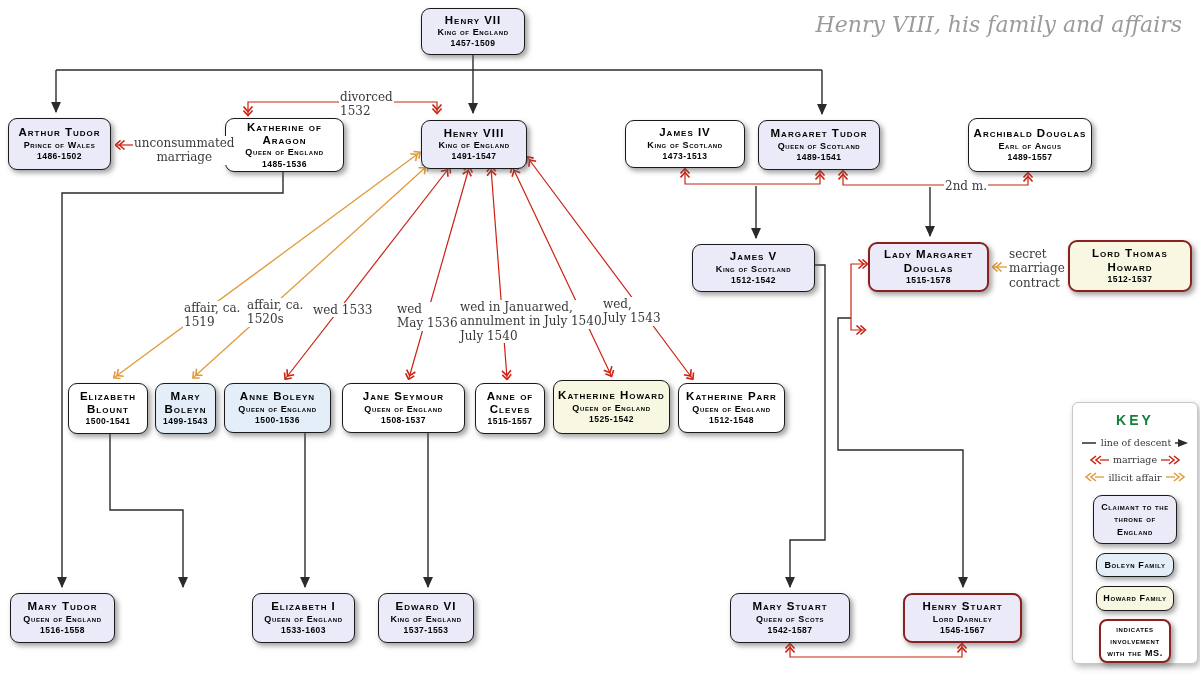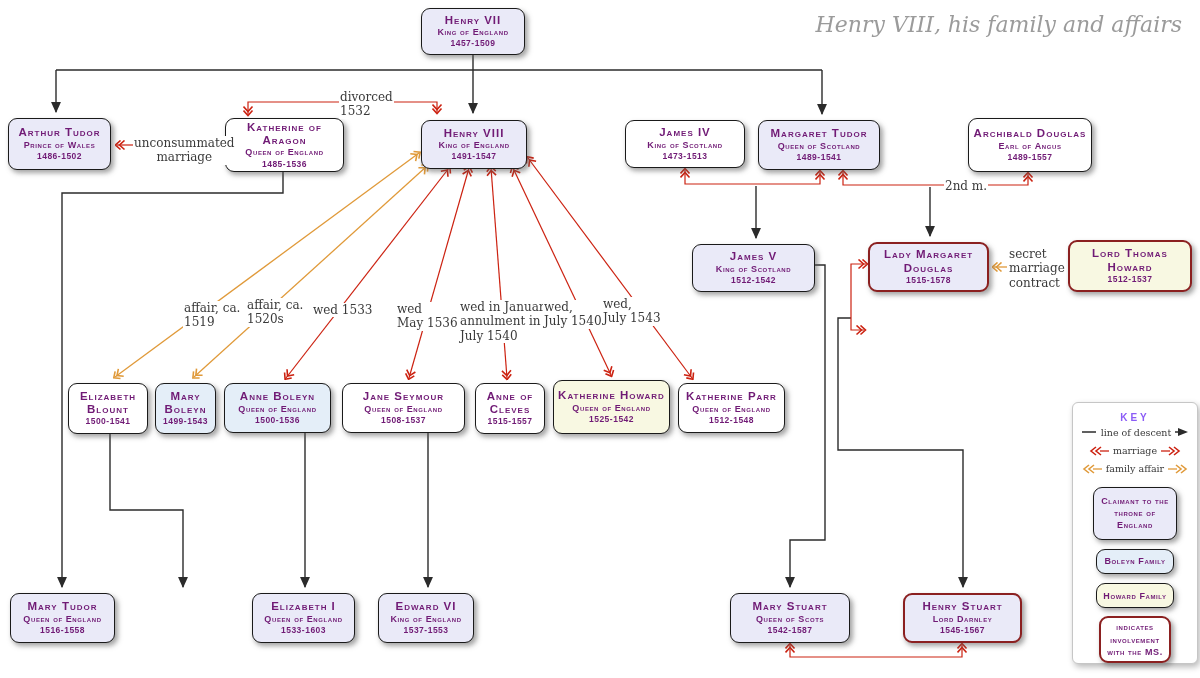--- a/index.html
+++ b/index.html
@@ -4,48 +4,48 @@
 <style>
   html,body{margin:0;padding:0;background:#fff;}
   #stage{position:relative;width:1200px;height:678px;background:#ffffff;overflow:hidden;
          font-family:"Liberation Sans",sans-serif;}
   #wires{position:absolute;left:0;top:0;z-index:2;pointer-events:none;}
   
   .node{position:absolute;z-index:3;box-sizing:border-box;
         border:1.8px solid #1a1a1a;border-radius:9px;background:#fff;
         box-shadow:2.5px 3px 5px rgba(90,90,90,.55);
         display:flex;flex-direction:column;justify-content:center;align-items:center;
-        text-align:center;font-variant:small-caps;color:#701a75;padding:2px 4px;}
+        text-align:center;font-variant:small-caps;color:#000000;padding:2px 4px;}
   .node .nm{font-size:11.5px;font-weight:700;letter-spacing:1px;line-height:1.15;}
   .node .ti{font-size:9px;font-weight:700;letter-spacing:.6px;line-height:1.25;}
   .node .dt{font-size:8.5px;font-weight:700;letter-spacing:.5px;line-height:1.25;}
   .lavender{background:#eaeaf8;}
   .blue{background:#e4eef8;}
   .cream{background:#f8f8e2;}
   .redborder{border:2.2px solid #8b2020;}
   
   .clabel{position:absolute;z-index:4;font-family:"DejaVu Serif",serif;font-size:12px;
           color:#3a3a3a;line-height:1.2;white-space:pre-line;background:#fff;padding:0 1px;}
   
   #title{position:absolute;z-index:4;right:18px;top:12px;font-family:"DejaVu Serif",serif;
          font-style:italic;font-size:22px;color:#9b9b9b;}
   
   #key{position:absolute;z-index:3;left:1072px;top:402px;width:126px;height:262px;
        box-sizing:border-box;background:#fff;border:1px solid #c6c6c6;border-radius:6px;
        box-shadow:2px 3px 6px rgba(0,0,0,.28);
        display:flex;flex-direction:column;align-items:center;padding-top:9px;}
-  #key .ktitle{font-size:10px;font-weight:700;letter-spacing:3px;color:#8b5cf6;}
+  #key .ktitle{font-size:14px;font-weight:700;letter-spacing:3px;color:#15803d;margin-bottom:6px;}
   .krow{display:flex;align-items:center;gap:3px;height:19px;}
   .krow span{font-family:"DejaVu Serif",serif;font-size:9.5px;color:#3a3a3a;}
   .kbox{position:static;margin-top:9px;font-variant:small-caps;}
   .kbox .nm{font-size:9px;font-weight:700;letter-spacing:.6px;line-height:1.35;}
   #key-claimant{width:84px;height:54px;}
   #key-boleyn{width:78px;height:26px;}
   #key-howard{width:78px;height:26px;}
-  #key-ms{width:72px;height:48px;margin-top:8px;}
+  #key-ms{width:72px;height:48px;margin-top:8px;border-radius:8px;}
 </style>
 </head>
 <body>
 
 <div id="stage">
 
   <svg id="wires" width="1200" height="678">
     <defs>
       <marker id="arrB" markerWidth="11" markerHeight="10" refX="9" refY="4.5" orient="auto" markerUnits="userSpaceOnUse" viewBox="0 0 10 9">
         <polygon points="0,0 10,4.5 0,9" fill="#2b2b2b"></polygon>
@@ -251,21 +251,21 @@
           <line x1="1" y1="5" x2="10" y2="5" stroke="#cc2211" stroke-width="1.3"></line>
           <path d="M9,1 L14,5 L9,9 M14,1 L19,5 L14,9" fill="none" stroke="#cc2211" stroke-width="1.6"></path>
         </svg>
     </div>
 
     <div class="krow">
       <svg width="22" height="10">
           <path d="M8,1 L3,5 L8,9 M13,1 L8,5 L13,9" fill="none" stroke="#e09a3a" stroke-width="1.6"></path>
           <line x1="12" y1="5" x2="21" y2="5" stroke="#e09a3a" stroke-width="1.3"></line>
         </svg>
-      <span>family affair</span>
+      <span>illicit affair</span>
       <svg width="22" height="10">
           <line x1="1" y1="5" x2="10" y2="5" stroke="#e09a3a" stroke-width="1.3"></line>
           <path d="M9,1 L14,5 L9,9 M14,1 L19,5 L14,9" fill="none" stroke="#e09a3a" stroke-width="1.6"></path>
         </svg>
     </div>
 
     <div class="node lavender kbox" id="key-claimant">
       <div class="nm">Claimant to the throne of England</div>
     </div>
     <div class="node blue kbox" id="key-boleyn">

